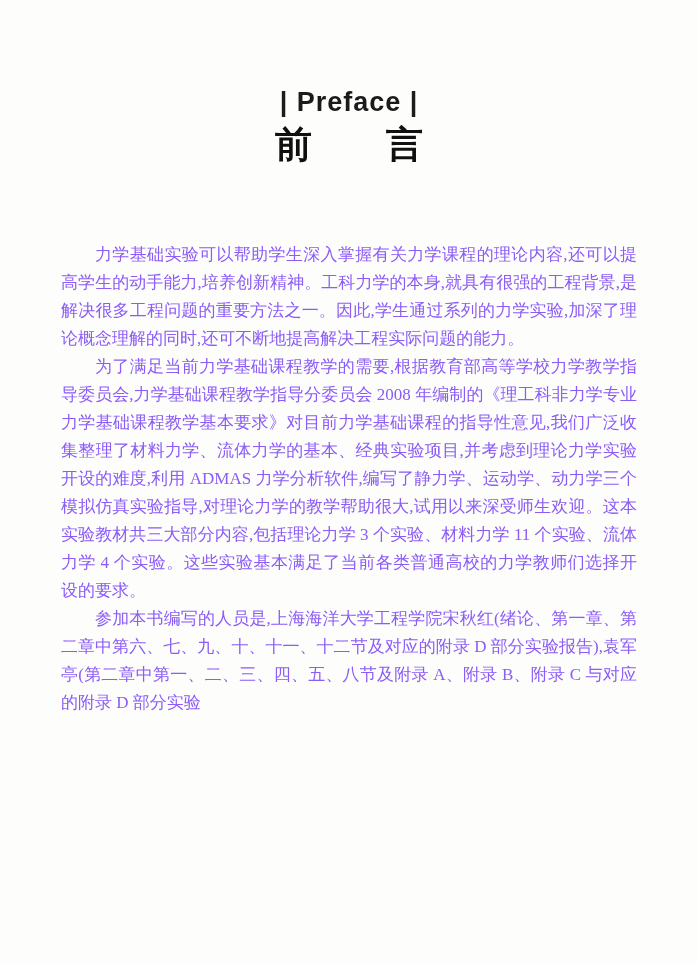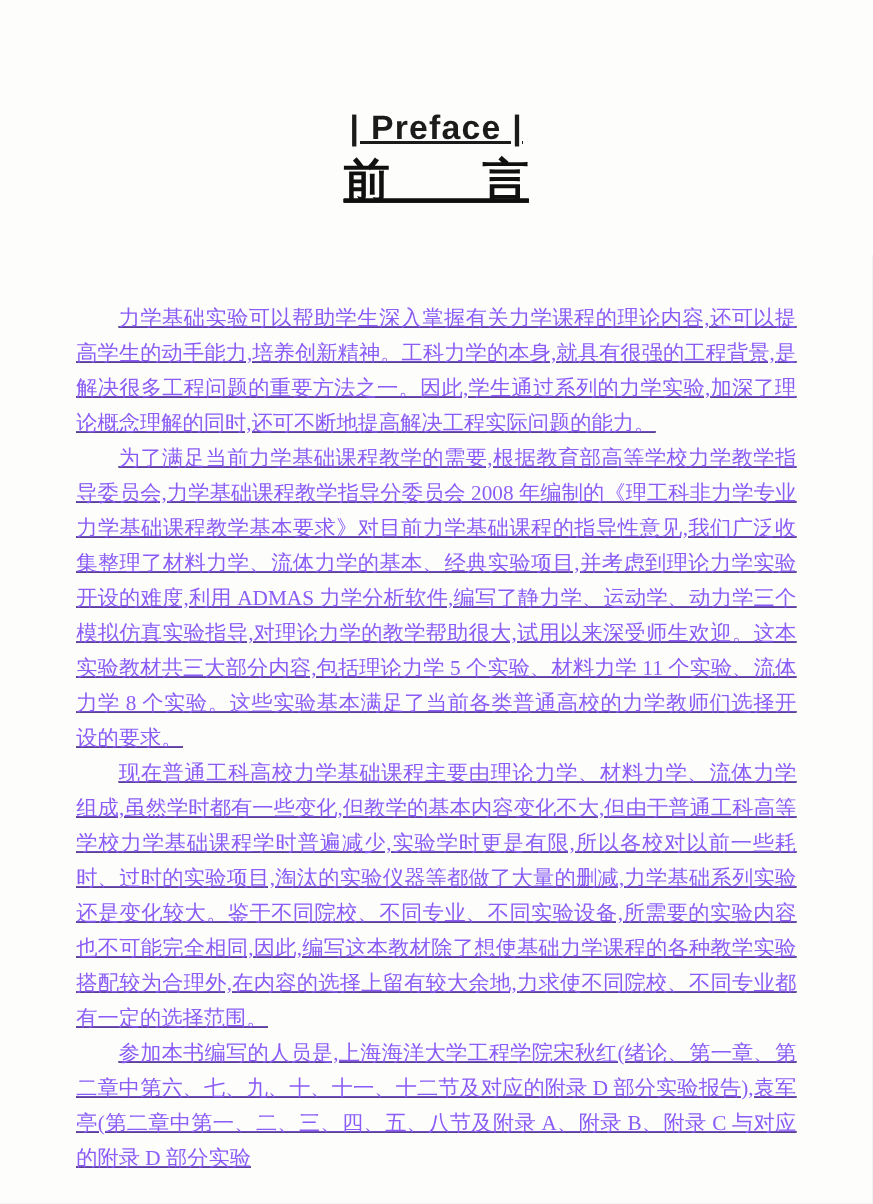--- a/index.html
+++ b/index.html
@@ -1,15 +1,15 @@
 <!DOCTYPE html>
 <html><head>
 <meta charset="utf-8">
 <style>
-  * { margin: 0; padding: 0; box-sizing: border-box; text-decoration: underline; }
+  * { margin: 0; padding: 0; box-sizing: border-box; }
   html, body { background: #e8e8e8; }
   .page {
     position: relative;
     width: 698px;
     height: 963px;
     margin: 0 auto;
     background: #fdfdfc;
     overflow: hidden;
     color: #222;
     font-family: "Liberation Serif", "DejaVu Serif", serif;
@@ -71,17 +71,16 @@
 <body>
 
 <div class="page">
   <header class="page-header">
     <div class="preface-en">| Preface |</div>
     <h1 class="main-title">前　　言</h1>
   </header>
 
   <main class="page-body">
     <p class="para">力学基础实验可以帮助学生深入掌握有关力学课程的理论内容,还可以提高学生的动手能力,培养创新精神。工科力学的本身,就具有很强的工程背景,是解决很多工程问题的重要方法之一。因此,学生通过系列的力学实验,加深了理论概念理解的同时,还可不断地提高解决工程实际问题的能力。</p>
-    <p class="para">为了满足当前力学基础课程教学的需要,根据教育部高等学校力学教学指导委员会,力学基础课程教学指导分委员会 2008 年编制的《理工科非力学专业力学基础课程教学基本要求》对目前力学基础课程的指导性意见,我们广泛收集整理了材料力学、流体力学的基本、经典实验项目,并考虑到理论力学实验开设的难度,利用 ADMAS 力学分析软件,编写了静力学、运动学、动力学三个模拟仿真实验指导,对理论力学的教学帮助很大,试用以来深受师生欢迎。这本实验教材共三大部分内容,包括理论力学 5 个实验、材料力学 11 个实验、流体力学 8 个实验。这些实验基本满足了当前各类普通高校的力学教师们选择开设的要求。</p>
-    <p class="para">现在普通工科高校力学基础课程主要由理论力学、材料力学、流体力学组成,虽然学时都有一些变化,但教学的基本内容变化不大,但由于普通工科高等学校力学基础课程学时普遍减少,实验学时更是有限,所以各校对以前一些耗时、过时的实验项目,淘汰的实验仪器等都做了大量的删减,力学基础系列实验还是变化较大。鉴于不同院校、不同专业、不同实验设备,所需要的实验内容也不可能完全相同,因此,编写这本教材除了想使基础力学课程的各种教学实验搭配较为合理外,在内容的选择上留有较大余地,力求使不同院校、不同专业都有一定的选择范围。</p>
+    <p class="para">为了满足当前力学基础课程教学的需要,根据教育部高等学校力学教学指导委员会,力学基础课程教学指导分委员会 2008 年编制的《理工科非力学专业力学基础课程教学基本要求》对目前力学基础课程的指导性意见,我们广泛收集整理了材料力学、流体力学的基本、经典实验项目,并考虑到理论力学实验开设的难度,利用 ADMAS 力学分析软件,编写了静力学、运动学、动力学三个模拟仿真实验指导,对理论力学的教学帮助很大,试用以来深受师生欢迎。这本实验教材共三大部分内容,包括理论力学 3 个实验、材料力学 11 个实验、流体力学 4 个实验。这些实验基本满足了当前各类普通高校的力学教师们选择开设的要求。</p>
     <p class="para">参加本书编写的人员是,上海海洋大学工程学院宋秋红(绪论、第一章、第二章中第六、七、九、十、十一、十二节及对应的附录 D 部分实验报告),袁军亭(第二章中第一、二、三、四、五、八节及附录 A、附录 B、附录 C 与对应的附录 D 部分实验</p>
   </main>
 </div>
 
 </body></html>

